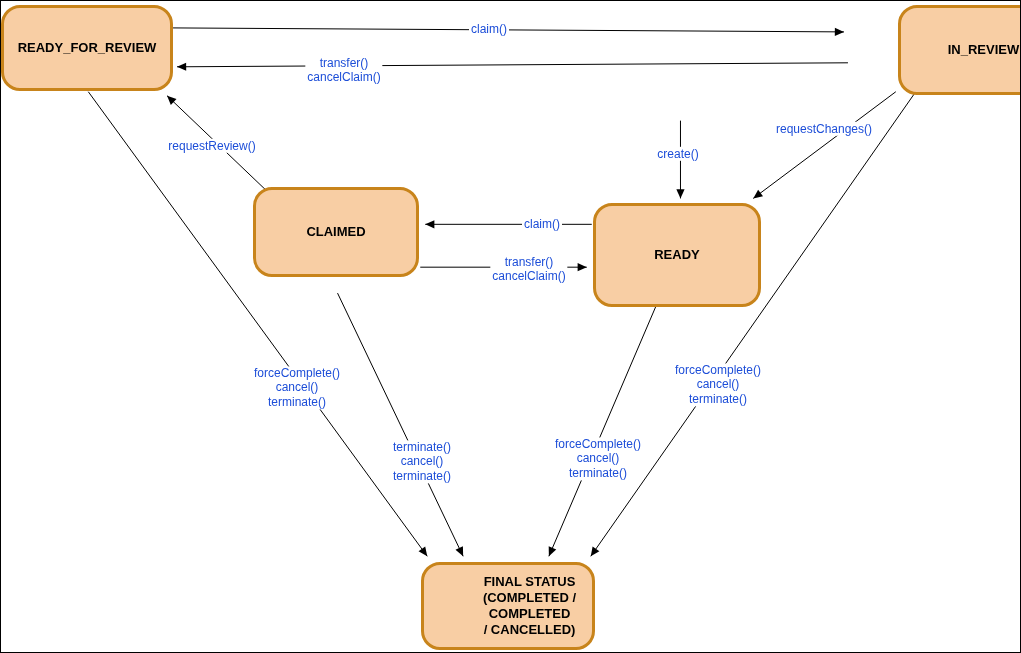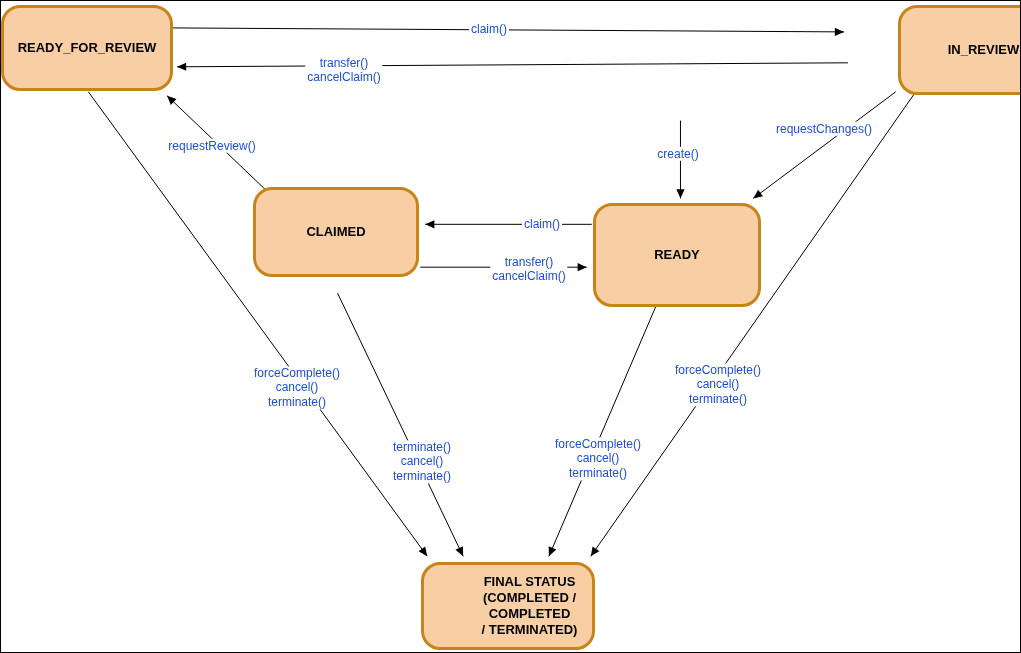--- a/index.html
+++ b/index.html
@@ -86,21 +86,21 @@
   </div>
 
   <div class="node" style="left:592px; top:202px; width:168px; height:104px;">
     <span>READY</span>
   </div>
 
   <div class="node" style="left:420px; top:561px; width:174px; height:88px;padding-left:43px;">
     <div>
       <div>FINAL STATUS</div>
       <div>(COMPLETED / COMPLETED</div>
-      <div>/ TERMINATED)</div>
+      <div>/ CANCELLED)</div>
     </div>
   </div>
 
   <div class="edge-label" style="left:488px; top:28px;">
     <div>claim()</div>
   </div>
 
   <div class="edge-label" style="left:343px; top:69px;">
     <div>transfer()</div>
     <div>cancelClaim()</div>

